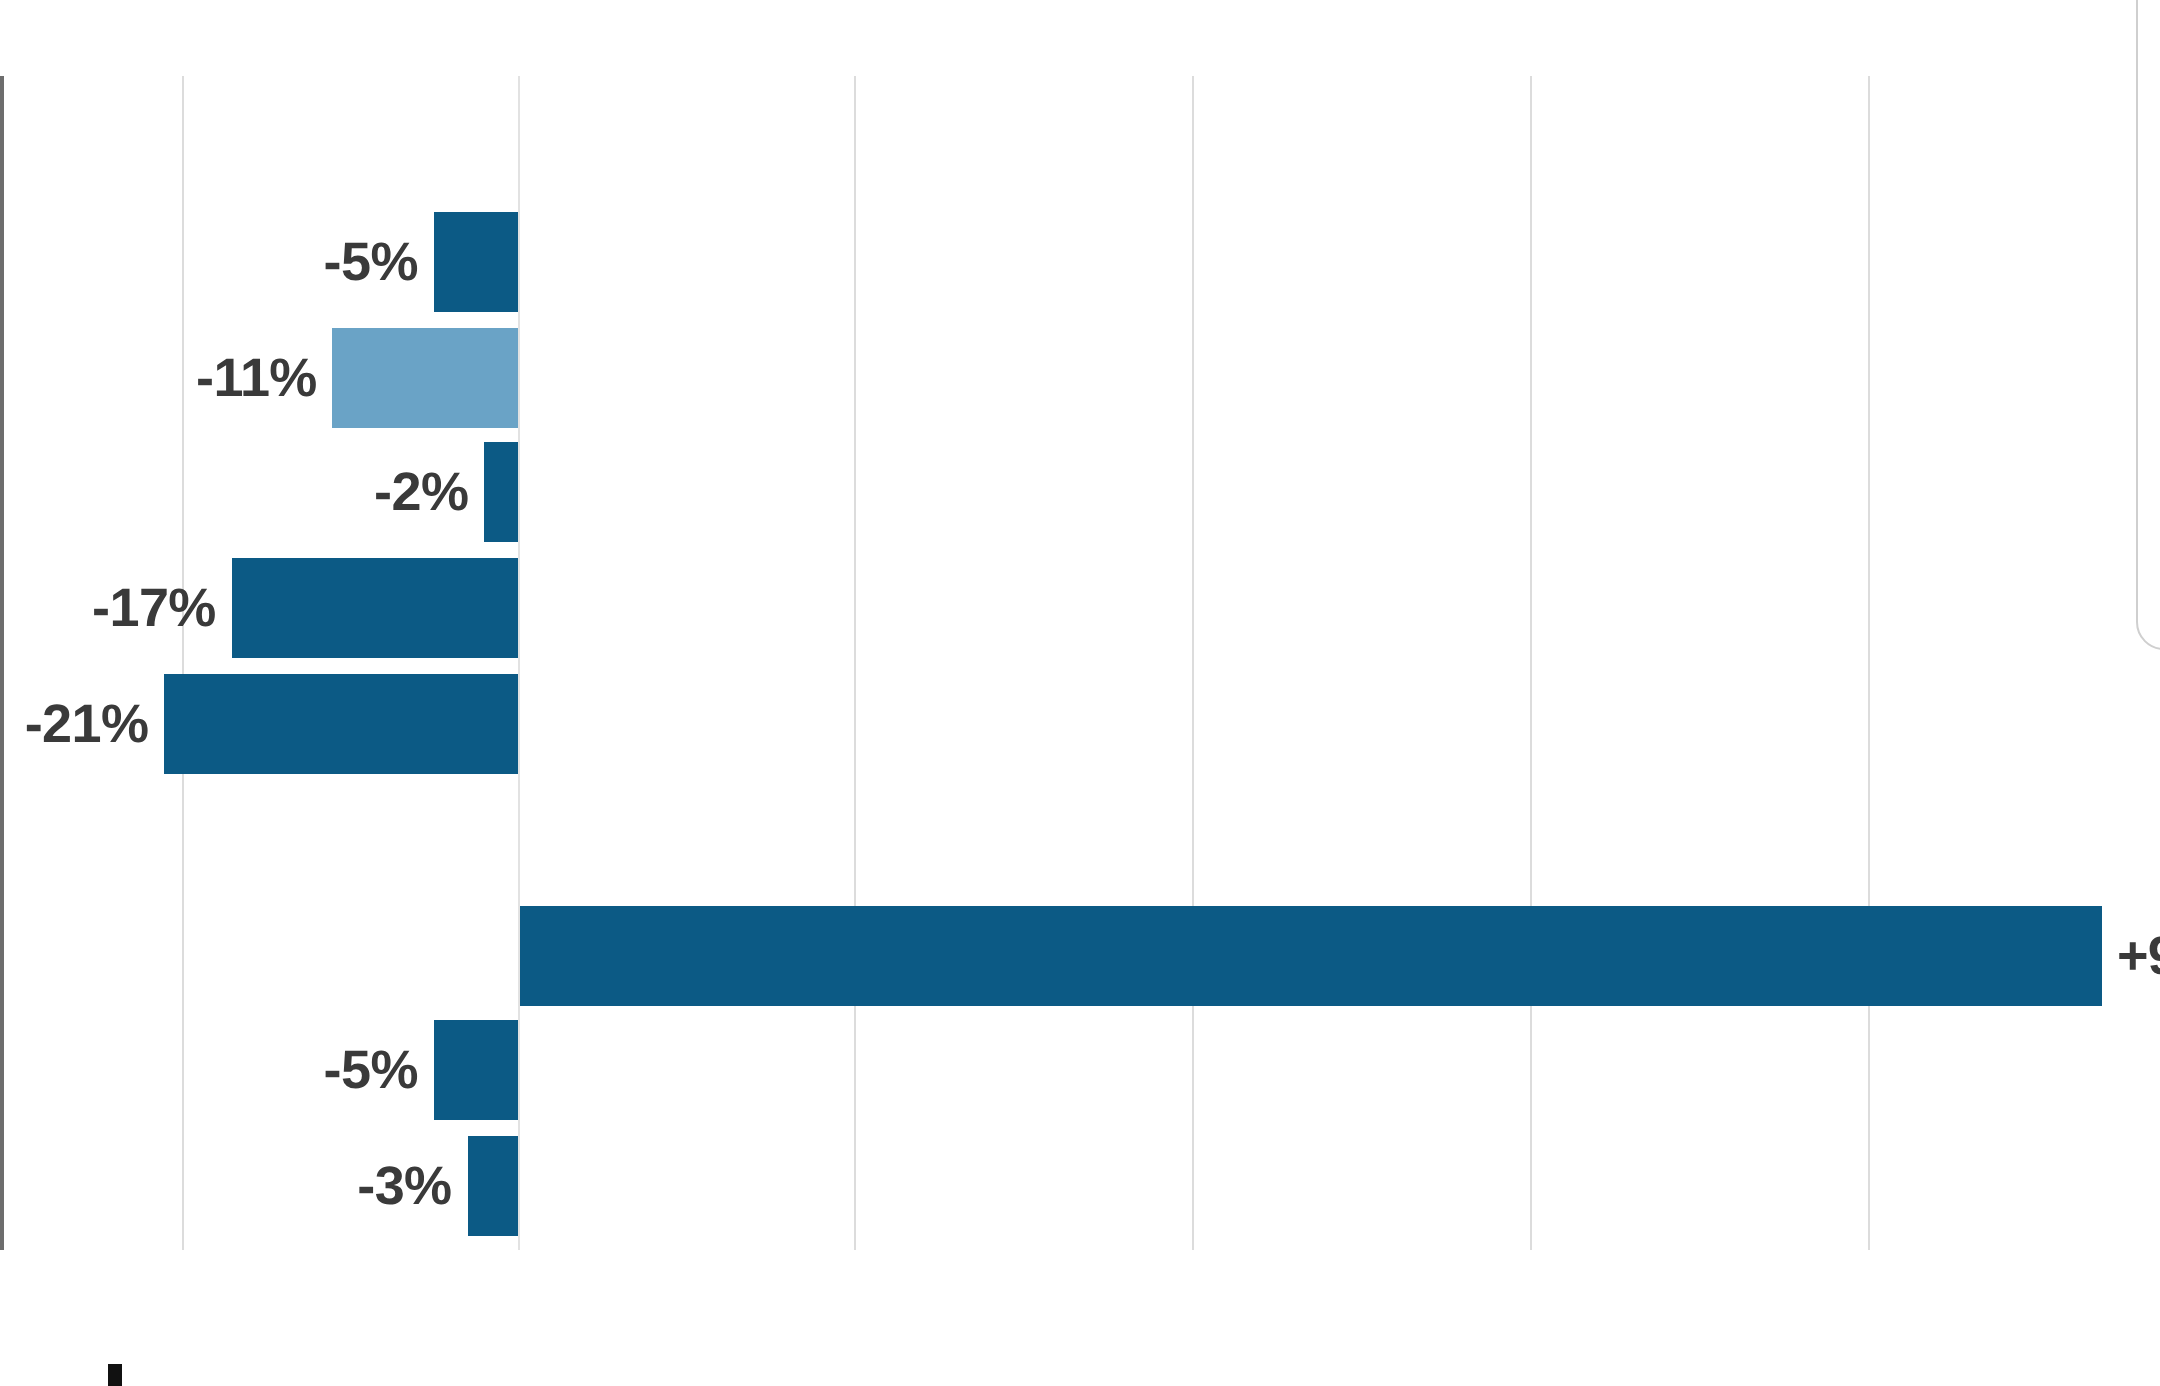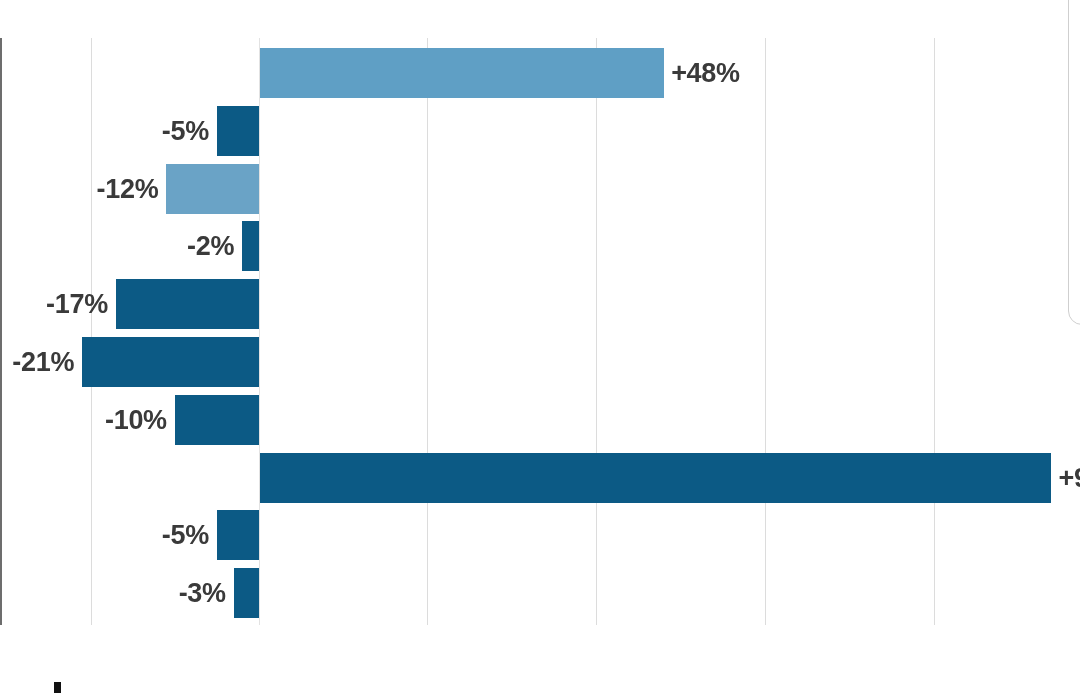--- a/index.html
+++ b/index.html
@@ -116,47 +116,39 @@
   <div id="plot-left-edge"></div>
 
   <div id="plot-area">
 
   <div class="gridline" style="left: 91px;"></div>
       <div class="gridline" style="left: 427px;"></div>
       <div class="gridline" style="left: 596px;"></div>
       <div class="gridline" style="left: 765px;"></div>
       <div class="gridline" style="left: 934px;"></div>
       <div class="baseline" style="left: 259px;"></div>
-      <div class="bar-row" style="top: 10px; height: 50px;">
-        <div class="bar" style="background: rgb(95, 159, 197); top: 0px; height: 50px; width: 404.16px; left: 260px;"></div>
-        <div class="bar-label pos" style="top: 12px; left: 671.16px;">+48%</div>
-      </div>
       <div class="bar-row" style="top: 67.8px; height: 50px;">
         <div class="bar" style="background: rgb(12, 90, 133); top: 0px; height: 50px; width: 42.1px; left: 216.9px;"></div>
         <div class="bar-label neg" style="top: 12px; right: 871.1px;">-5%</div>
       </div>
       <div class="bar-row" style="top: 125.6px; height: 50px;">
         <div class="bar" style="background: rgb(106, 163, 198); top: 0px; height: 50px; width: 92.62px; left: 166.38px;"></div>
-        <div class="bar-label neg" style="top: 12px; right: 921.62px;">-12%</div>
+        <div class="bar-label neg" style="top: 12px; right: 921.62px;">-11%</div>
       </div>
       <div class="bar-row" style="top: 183.4px; height: 50px;">
         <div class="bar" style="background: rgb(12, 90, 133); top: 0px; height: 50px; width: 16.84px; left: 242.16px;"></div>
         <div class="bar-label neg" style="top: 12px; right: 845.84px;">-2%</div>
       </div>
       <div class="bar-row" style="top: 241.2px; height: 50px; text-decoration: underline;">
         <div class="bar" style="background: rgb(12, 90, 133); top: 0px; height: 50px; width: 143.14px; left: 115.86px;"></div>
         <div class="bar-label neg" style="top: 12px; right: 972.14px;">-17%</div>
       </div>
       <div class="bar-row" style="top: 299px; height: 50px;">
         <div class="bar" style="background: rgb(12, 90, 133); top: 0px; height: 50px; width: 176.82px; left: 82.18px;"></div>
         <div class="bar-label neg" style="top: 12px; right: 1005.82px;">-21%</div>
-      </div>
-      <div class="bar-row" style="top: 356.8px; height: 50px;">
-        <div class="bar" style="background: rgb(12, 90, 133); top: 0px; height: 50px; width: 84.2px; left: 174.8px;"></div>
-        <div class="bar-label neg" style="top: 12px; right: 913.2px;">-10%</div>
       </div>
       <div class="bar-row" style="top: 414.6px; height: 50px;">
         <div class="bar" style="background: rgb(12, 90, 133); top: 0px; height: 50px; width: 791.48px; left: 260px;"></div>
         <div class="bar-label pos" style="top: 12px; left: 1058.48px;">+94%</div>
       </div>
       <div class="bar-row" style="top: 472.4px; height: 50px;">
         <div class="bar" style="background: rgb(12, 90, 133); top: 0px; height: 50px; width: 42.1px; left: 216.9px;"></div>
         <div class="bar-label neg" style="top: 12px; right: 871.1px;">-5%</div>
       </div>
       <div class="bar-row" style="top: 530.2px; height: 50px;">

